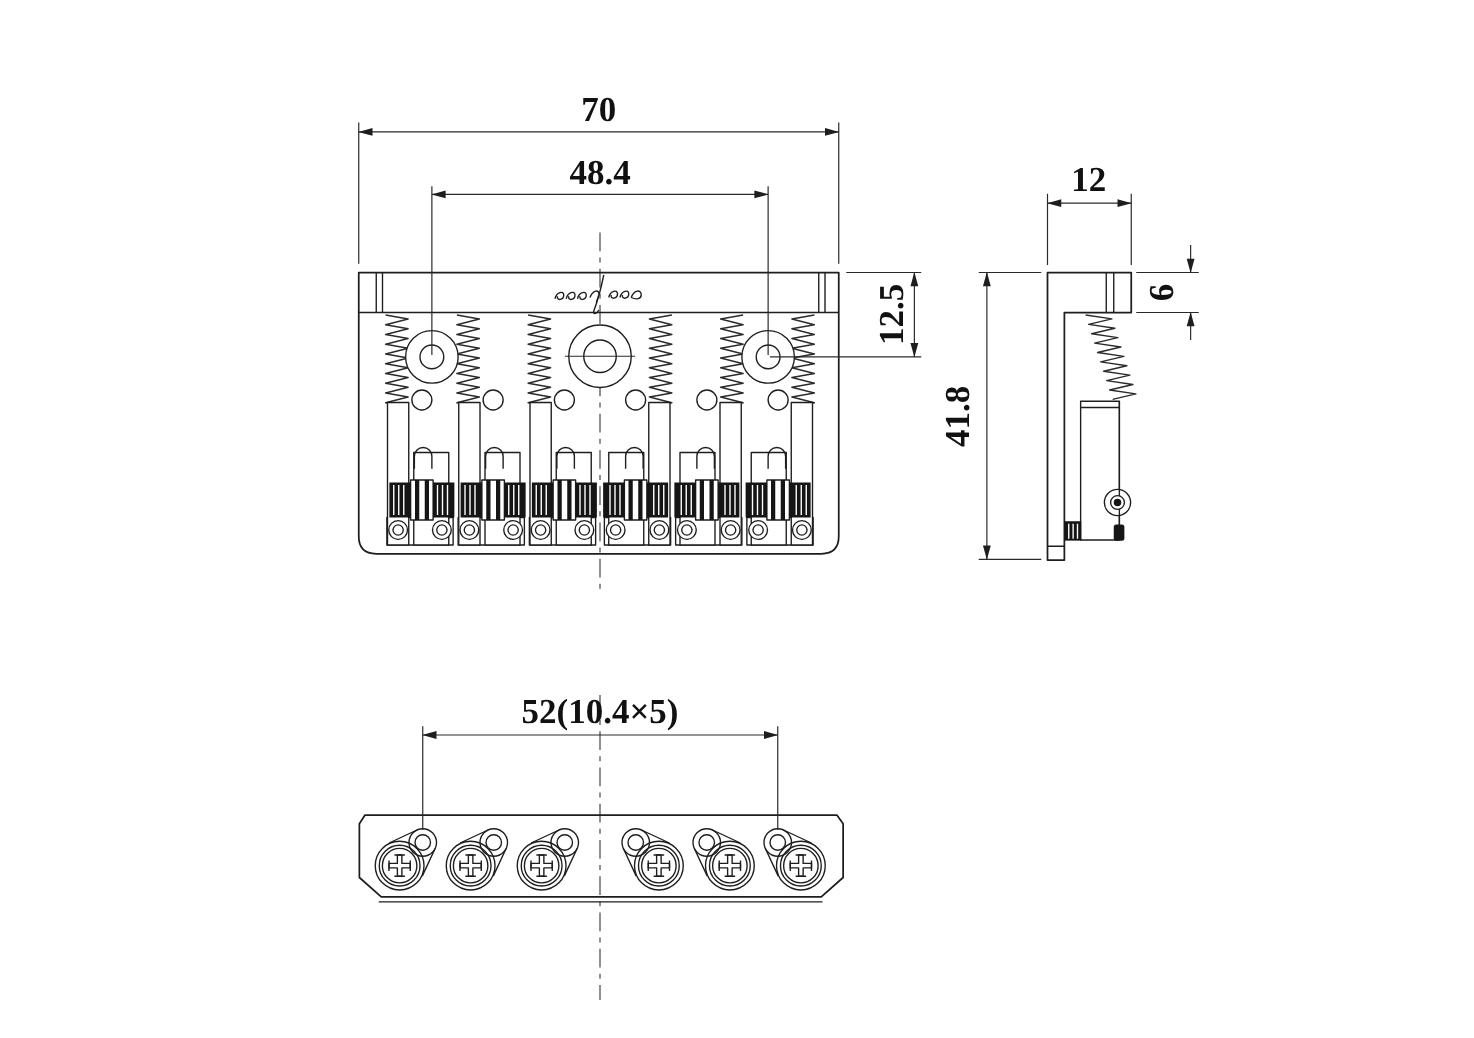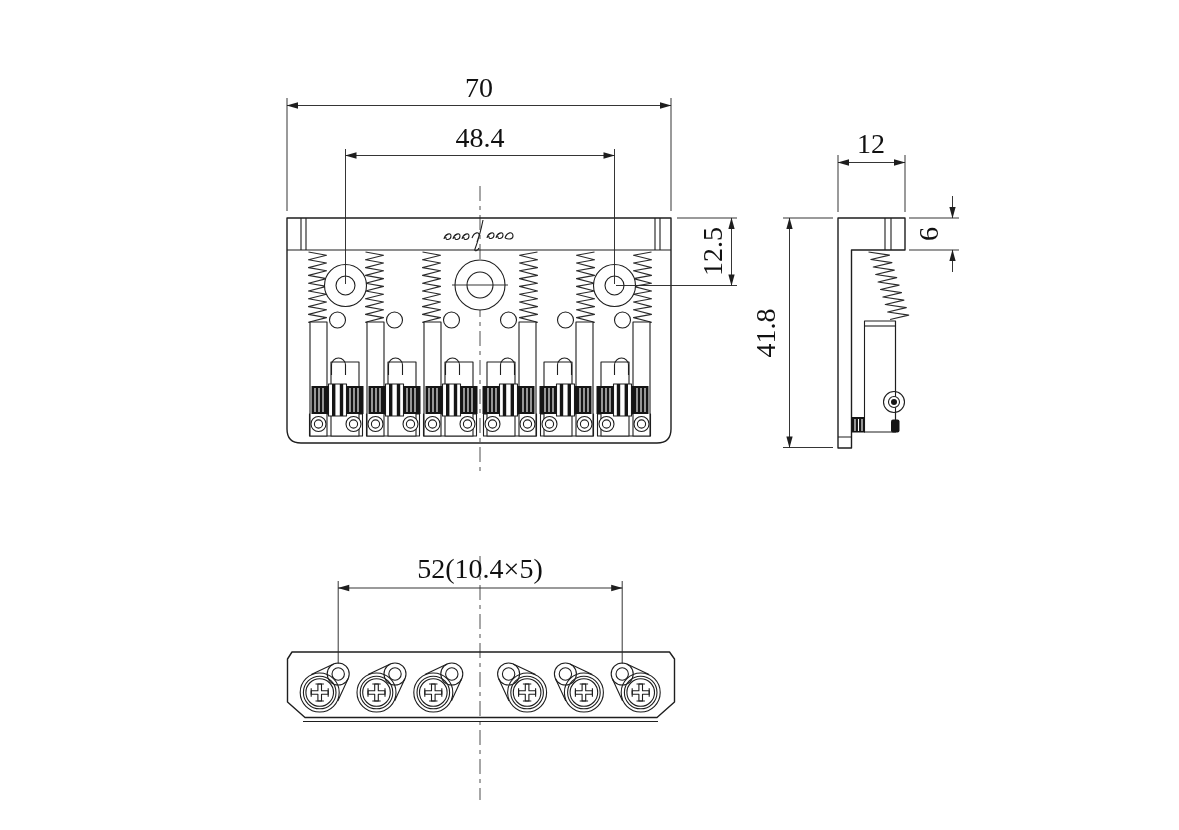--- a/index.html
+++ b/index.html
@@ -1,17 +1,17 @@
 <!DOCTYPE html>
 <html><head>
 <meta charset="utf-8">
 <style>
   html,body{margin:0;padding:0;background:#ffffff;}
   .stage{position:relative;width:1179px;height:830px;background:#ffffff;overflow:hidden;
-         font-family:"Liberation Serif", serif;}
+         font-family:"Liberation Serif", serif;font-weight:bold;}
   svg{display:block}
   .ol{stroke:#1e1e1e;stroke-width:1.4;fill:none;stroke-linejoin:round}
   .il{stroke:#1e1e1e;stroke-width:1.1;fill:none;stroke-linejoin:round}
   .wfill{fill:#ffffff}
   .blk{fill:#151515;stroke:none}
   .wl{stroke:#ffffff;stroke-width:1.1;fill:none}
   .dl{stroke:#2a2a2a;stroke-width:0.95;fill:none}
   .dim{stroke:#2a2a2a;stroke-width:0.95;fill:none;marker-start:url(#arrS);marker-end:url(#arrE)}
   .dimE{stroke:#2a2a2a;stroke-width:0.95;fill:none;marker-end:url(#arrE)}
   .cl{stroke:#3a3a3a;stroke-width:0.9;fill:none;stroke-dasharray:15 5 4 5}

